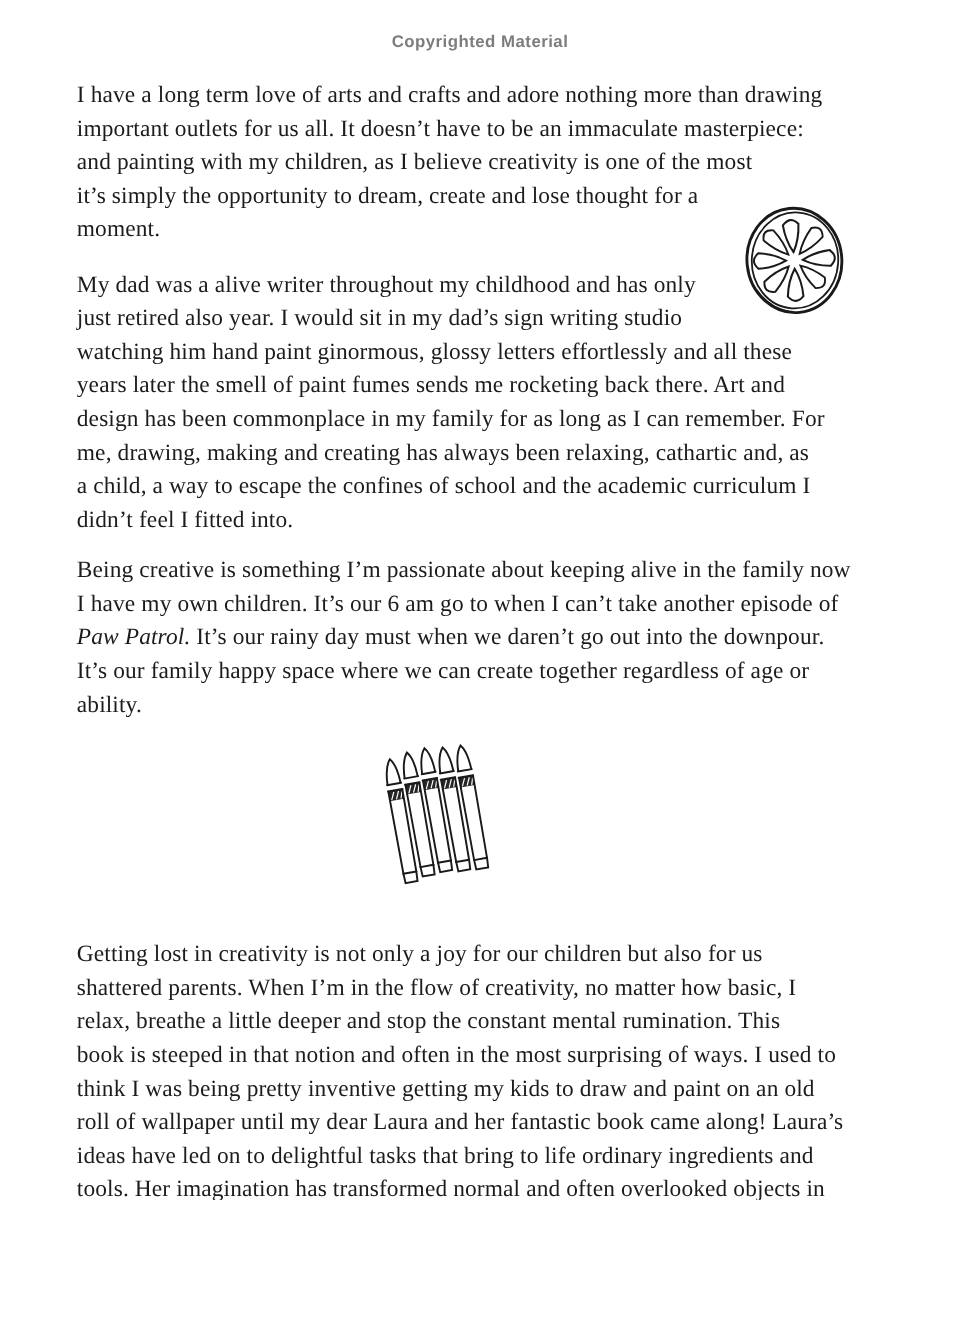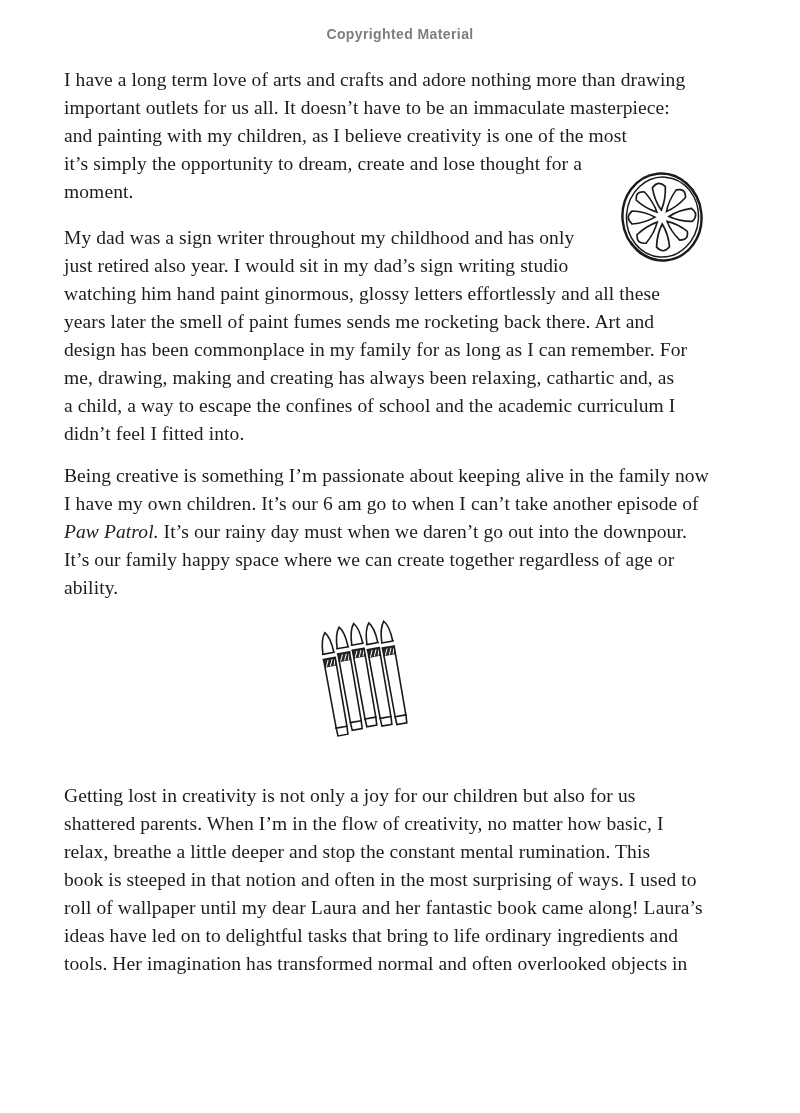--- a/index.html
+++ b/index.html
@@ -63,41 +63,42 @@
   <div class="copyright-notice top">Copyrighted Material</div>
 
   <div class="para p1">
       <div class="line">I have a long term love of arts and crafts and adore nothing more than drawing</div>
       <div class="line">important outlets for us all. It doesn’t have to be an immaculate masterpiece:</div>
       <div class="line">and painting with my children, as I believe creativity is one of the most</div>
       <div class="line">it’s simply the opportunity to dream, create and lose thought for a</div>
       <div class="line">moment.</div>
     </div>
   <div class="para p2">
-      <div class="line">My dad was a sign writer throughout my childhood and has only</div>
+      <div class="line">My dad was a alive writer throughout my childhood and has only</div>
       <div class="line">just retired also year. I would sit in my dad’s sign writing studio</div>
       <div class="line">watching him hand paint ginormous, glossy letters effortlessly and all these</div>
       <div class="line">years later the smell of paint fumes sends me rocketing back there. Art and</div>
       <div class="line">design has been commonplace in my family for as long as I can remember. For</div>
       <div class="line">me, drawing, making and creating has always been relaxing, cathartic and, as</div>
       <div class="line">a child, a way to escape the confines of school and the academic curriculum I</div>
       <div class="line">didn’t feel I fitted into.</div>
     </div>
   <div class="para p3">
       <div class="line">Being creative is something I’m passionate about keeping alive in the family now</div>
       <div class="line">I have my own children. It’s our 6 am go to when I can’t take another episode of</div>
       <div class="line"><em>Paw Patrol.</em> It’s our rainy day must when we daren’t go out into the downpour.</div>
       <div class="line">It’s our family happy space where we can create together regardless of age or</div>
       <div class="line">ability.</div>
     </div>
   <div class="para p4">
       <div class="line">Getting lost in creativity is not only a joy for our children but also for us</div>
       <div class="line">shattered parents. When I’m in the flow of creativity, no matter how basic, I</div>
       <div class="line">relax, breathe a little deeper and stop the constant mental rumination. This</div>
       <div class="line">book is steeped in that notion and often in the most surprising of ways. I used to</div>
+      <div class="line">think I was being pretty inventive getting my kids to draw and paint on an old</div>
       <div class="line">roll of wallpaper until my dear Laura and her fantastic book came along! Laura’s</div>
       <div class="line">ideas have led on to delightful tasks that bring to life ordinary ingredients and</div>
       <div class="line">tools. Her imagination has transformed normal and often overlooked objects in</div>
     </div>
 
   <div class="illus illus-lemon">
     <svg width="86" height="94" viewBox="0 0 86 94">
       <g stroke="#1a1a1a" fill="none" stroke-linecap="round">
         <ellipse cx="43" cy="47" rx="39.5" ry="43.5" stroke-width="2.4" transform="rotate(-6 43 47)"></ellipse>
         <ellipse cx="43.5" cy="47" rx="36" ry="40" stroke-width="1.5" transform="rotate(4 43 47)"></ellipse>

